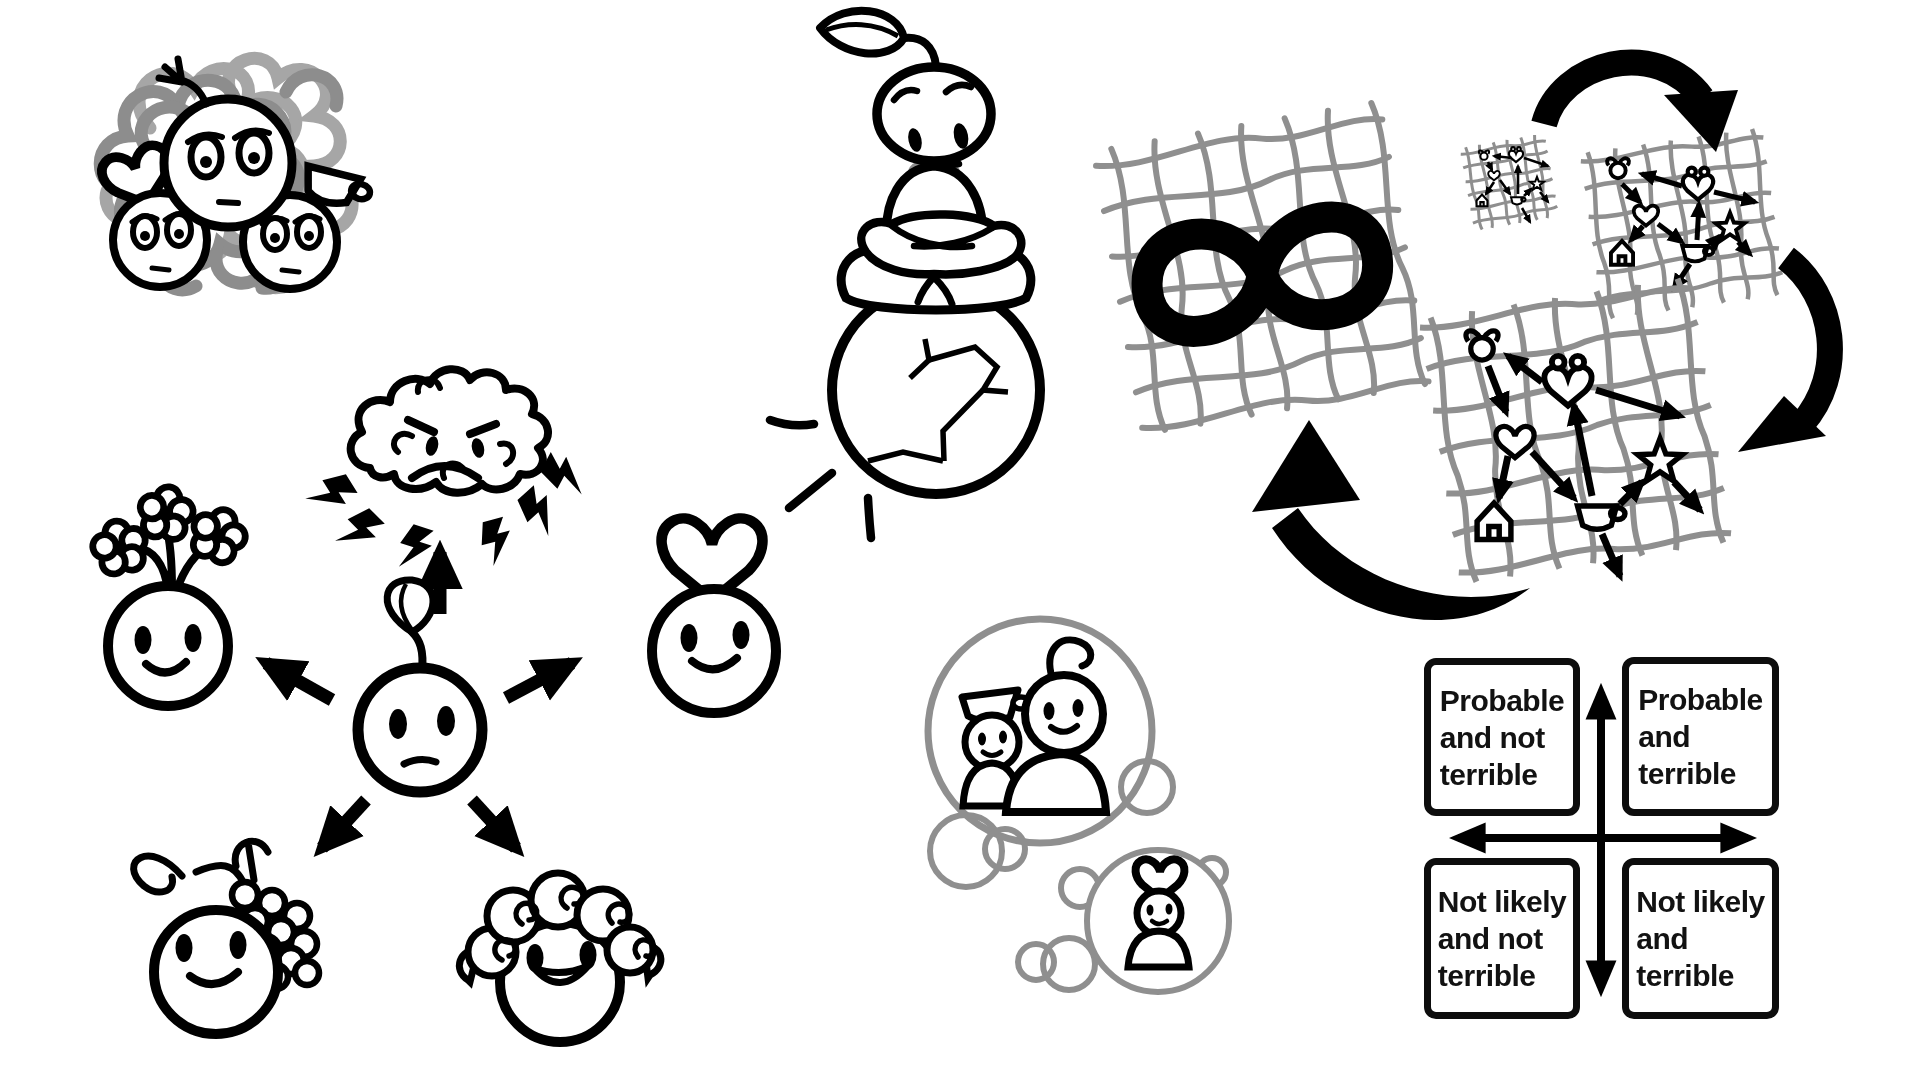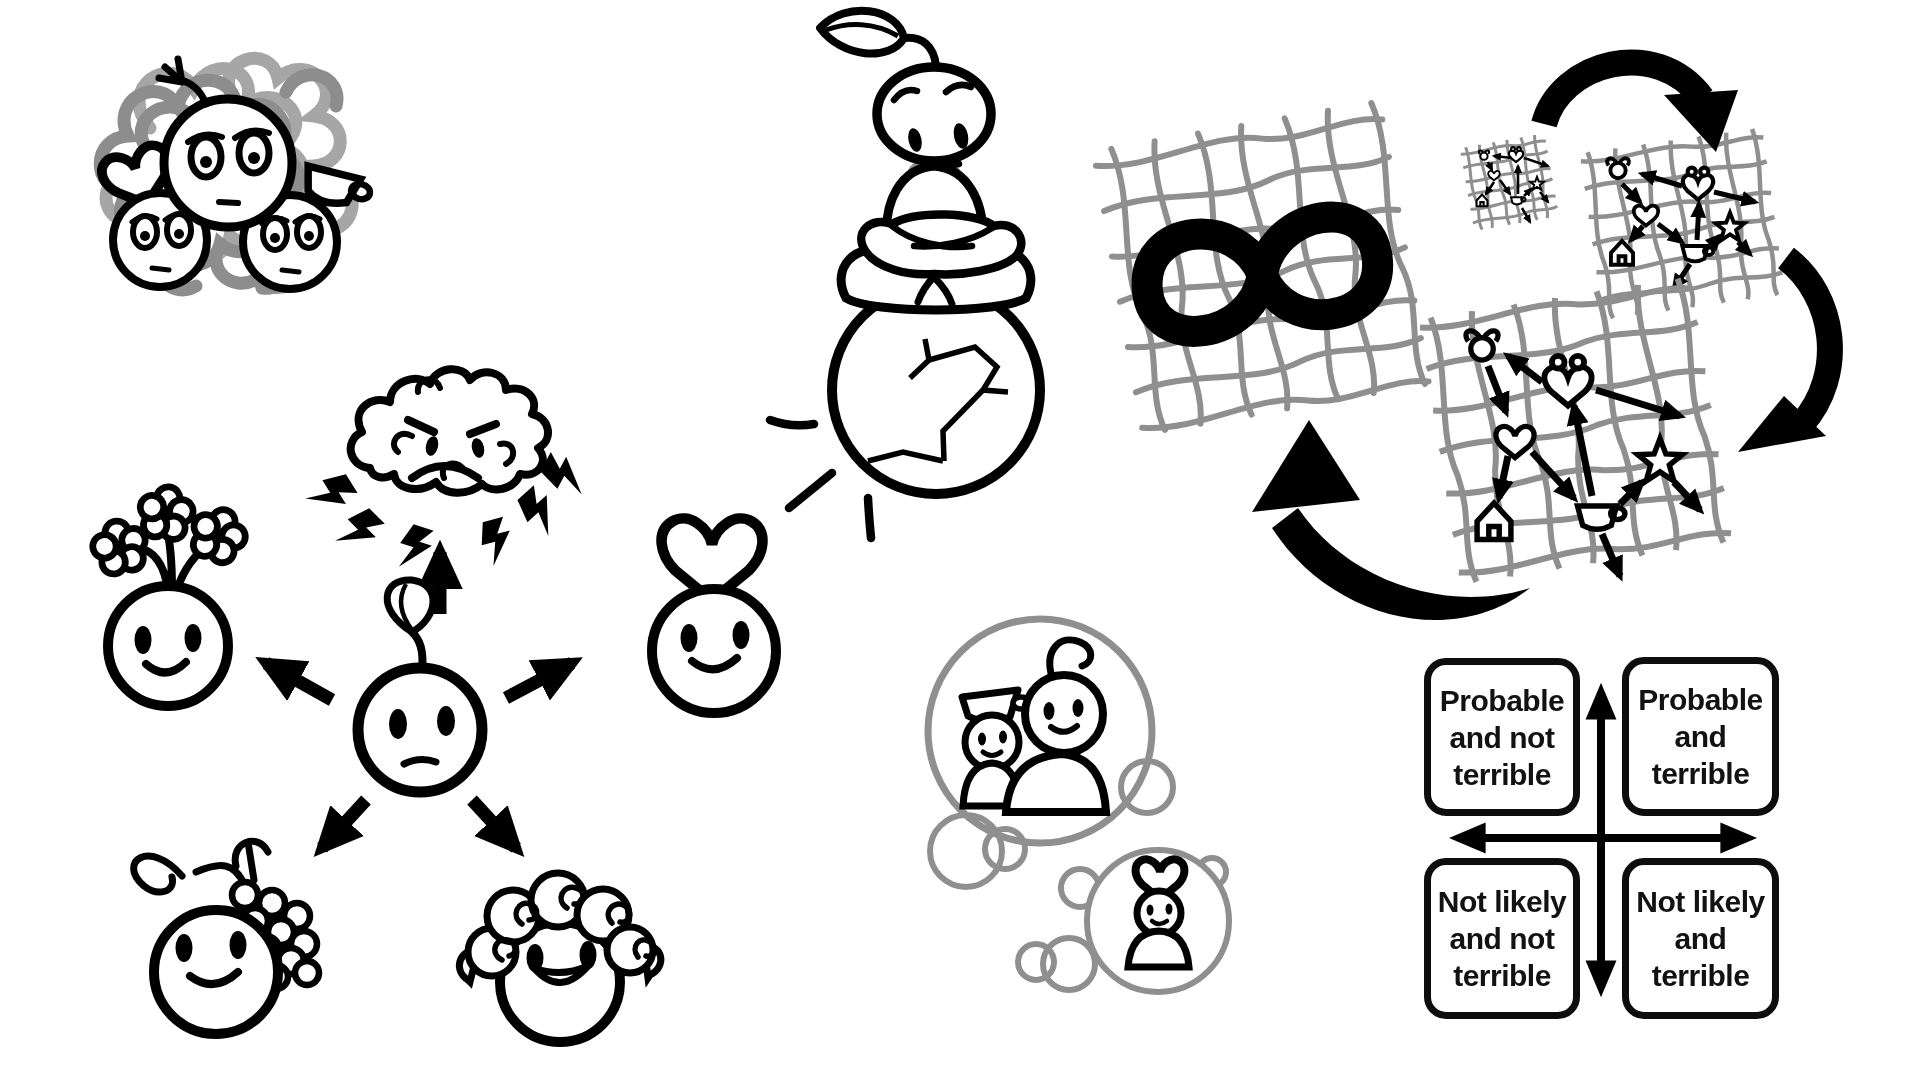--- a/index.html
+++ b/index.html
@@ -1,20 +1,20 @@
 <!DOCTYPE html>
 <html><head>
 <meta charset="utf-8">
 <style>
   html,body{margin:0;padding:0;background:#fff;}
   #canvas{position:relative;width:1920px;height:1080px;background:#fff;overflow:hidden;
           font-family:"Liberation Sans",sans-serif;}
   #art{position:absolute;left:0;top:0;}
-  .qbox{position:absolute;box-sizing:border-box;border:7px solid #0d0d0d;border-radius:22px;
-        display:flex;align-items:center;justify-content:center;text-align:center;
+  .qbox{position:absolute;box-sizing:border-box;border:7px solid #0d0d0d;border-radius:12px;
+        display:flex;align-items:center;justify-content:center;
         font-weight:700;font-size:30px;line-height:37px;letter-spacing:-0.5px;color:#121212;
         white-space:pre-line;background:#fff;}
 </style>
 </head>
 <body>
 
 <div id="canvas">
 <svg id="art" width="1920" height="1080" viewBox="0 0 1920 1080">
 <defs>
   <marker id="ah" viewBox="0 0 10 10" refX="7.5" refY="5" markerWidth="3.6" markerHeight="3.6" orient="auto-start-reverse">

